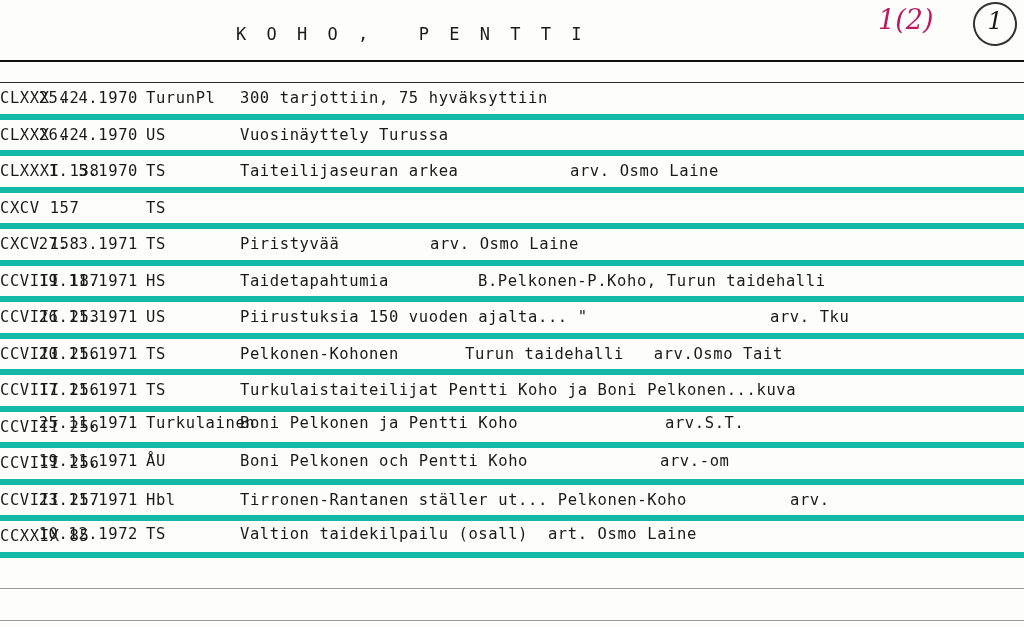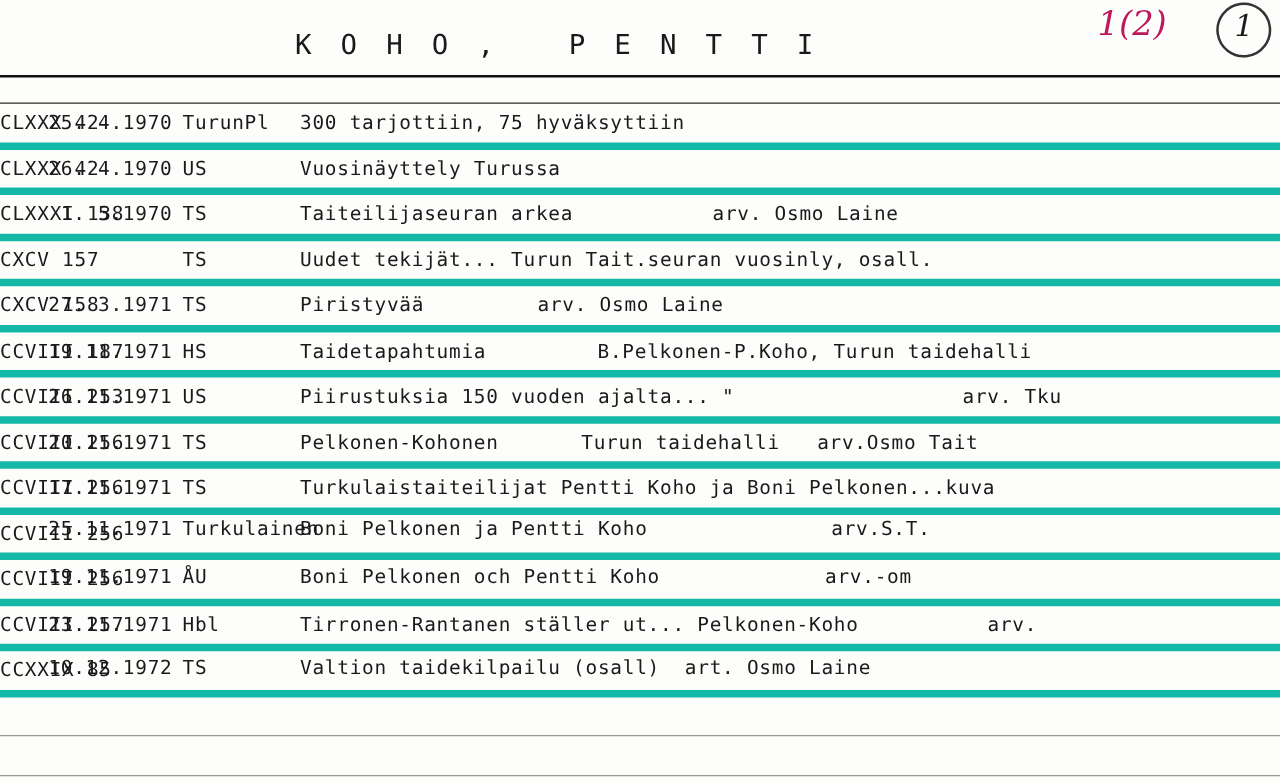--- a/index.html
+++ b/index.html
@@ -26,21 +26,21 @@
   
   .header {
     position: absolute;
     left: 0; right: 0; top: 0;
     height: 66px;
   }
   .header-title {
     position: absolute;
     left: 236px;
     top: 24px;
-    font-size: 22px;
+    font-size: 17px;
     letter-spacing: 5px;
     white-space: pre;
     text-align: center;
   }
   .page-mark {
     position: absolute;
     left: 878px;
     top: 4px;
     font-family: "DejaVu Serif", serif;
     font-style: italic;
@@ -146,21 +146,21 @@
     </div>
   </div>
 
   <div class="rule-top"></div>
   <div class="rule-top2"></div>
 
   <div class="table" id="table">
       <div class="row"><span class="cell c-date ">25. 4.1970</span><span class="cell c-src ">TurunPl</span><span class="cell c-title ">300 tarjottiin, 75 hyväksyttiin</span><span class="c-ref">CLXXX 42</span></div>
       <div class="row"><span class="cell c-date ">26. 4.1970</span><span class="cell c-src ">US</span><span class="cell c-title ">Vuosinäyttely Turussa</span><span class="c-ref">CLXXX 42</span></div>
       <div class="row"><span class="cell c-date ">1. 5.1970</span><span class="cell c-src ">TS</span><span class="cell c-title ">Taiteilijaseuran arkea</span><span class="c-note " style="left: 570px;">arv. Osmo Laine</span><span class="c-ref">CLXXXI 138</span></div>
-      <div class="row"><span class="cell c-src ">TS</span><span class="cell c-title ">Uudet tekijät... Turun Tait.seuran vuosinly, osall.</span><span class="c-ref">CXCV 157</span></div>
+      <div class="row"><span class="cell c-src ">TS</span><span class="c-ref">CXCV 157</span></div>
       <div class="row"><span class="cell c-date ">27. 3.1971</span><span class="cell c-src ">TS</span><span class="cell c-title ">Piristyvää</span><span class="c-note " style="left: 430px;">arv. Osmo Laine</span><span class="c-ref">CXCV 158</span></div>
       <div class="row"><span class="cell c-date ">19.11.1971</span><span class="cell c-src ">HS</span><span class="cell c-title ">Taidetapahtumia</span><span class="c-note " style="left: 478px;">B.Pelkonen-P.Koho, Turun taidehalli</span><span class="c-ref">CCVIII 187</span></div>
       <div class="row"><span class="cell c-date ">26.11.1971</span><span class="cell c-src ">US</span><span class="cell c-title ">Piirustuksia 150 vuoden ajalta... "</span><span class="c-note " style="left: 770px;">arv. Tku</span><span class="c-ref">CCVIII 253</span></div>
       <div class="row"><span class="cell c-date ">20.11.1971</span><span class="cell c-src ">TS</span><span class="cell c-title ">Pelkonen-Kohonen</span><span class="c-note " style="left: 465px;">Turun taidehalli   arv.Osmo Tait</span><span class="c-ref">CCVIII 256</span></div>
       <div class="row"><span class="cell c-date ">17.11.1971</span><span class="cell c-src ">TS</span><span class="cell c-title ">Turkulaistaiteilijat Pentti Koho ja Boni Pelkonen...kuva</span><span class="c-ref">CCVIII 256</span></div>
       <div class="row"><span class="cell c-date up4">25.11.1971</span><span class="cell c-src up4">Turkulainen</span><span class="cell c-title up4">Boni Pelkonen ja Pentti Koho</span><span class="c-note up4" style="left: 665px;">arv.S.T.</span><span class="c-ref">CCVIII 256</span></div>
       <div class="row"><span class="cell c-date up2">19.11.1971</span><span class="cell c-src up2">ÅU</span><span class="cell c-title up2">Boni Pelkonen och Pentti Koho</span><span class="c-note up2" style="left: 660px;">arv.-om</span><span class="c-ref">CCVIII 256</span></div>
       <div class="row"><span class="cell c-date ">23.11.1971</span><span class="cell c-src ">Hbl</span><span class="cell c-title ">Tirronen-Rantanen ställer ut... Pelkonen-Koho</span><span class="c-note " style="left: 790px;">arv.</span><span class="c-ref">CCVIII 257</span></div>
       <div class="row"><span class="cell c-date up2">10.12.1972</span><span class="cell c-src up2">TS</span><span class="cell c-title up2">Valtion taidekilpailu (osall)  art. Osmo Laine</span><span class="c-ref">CCXXIX 85</span></div>
       <div class="row blank"></div>

